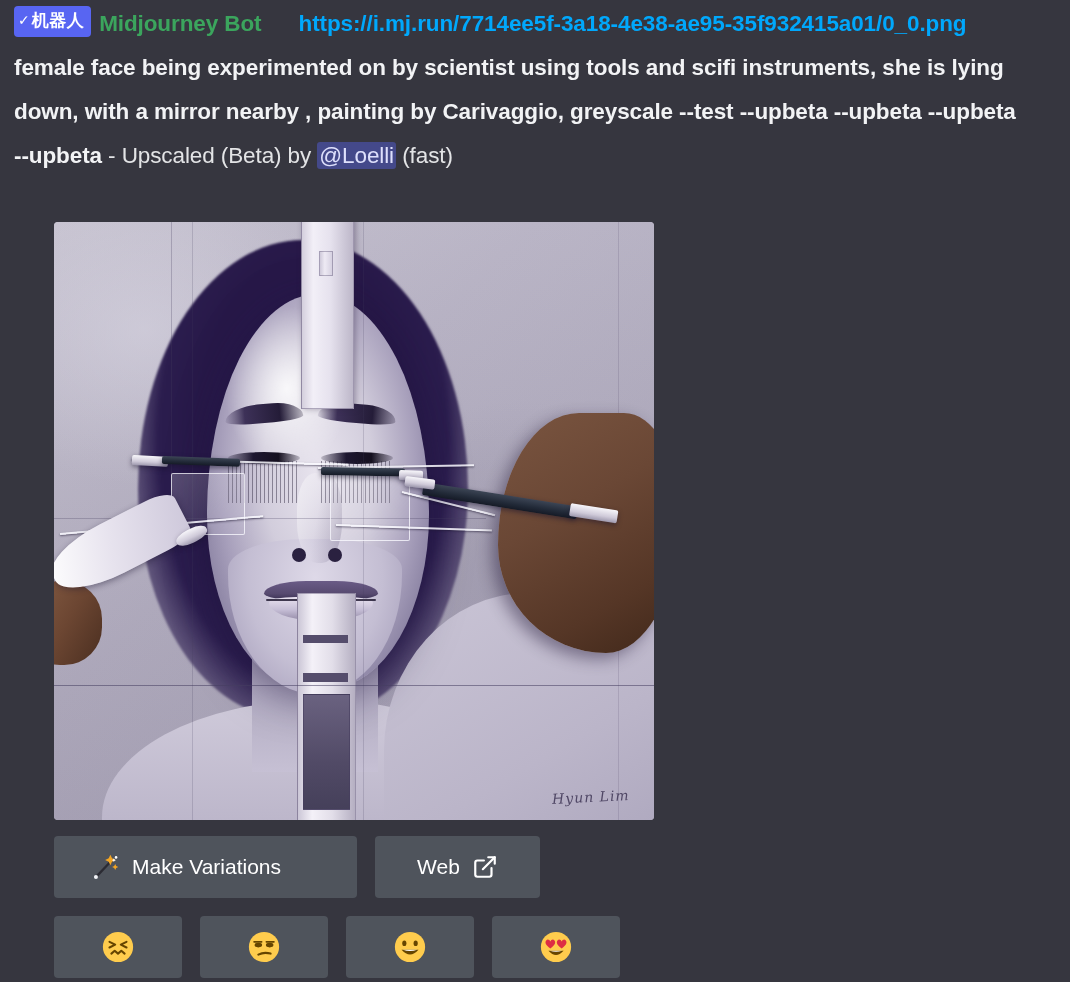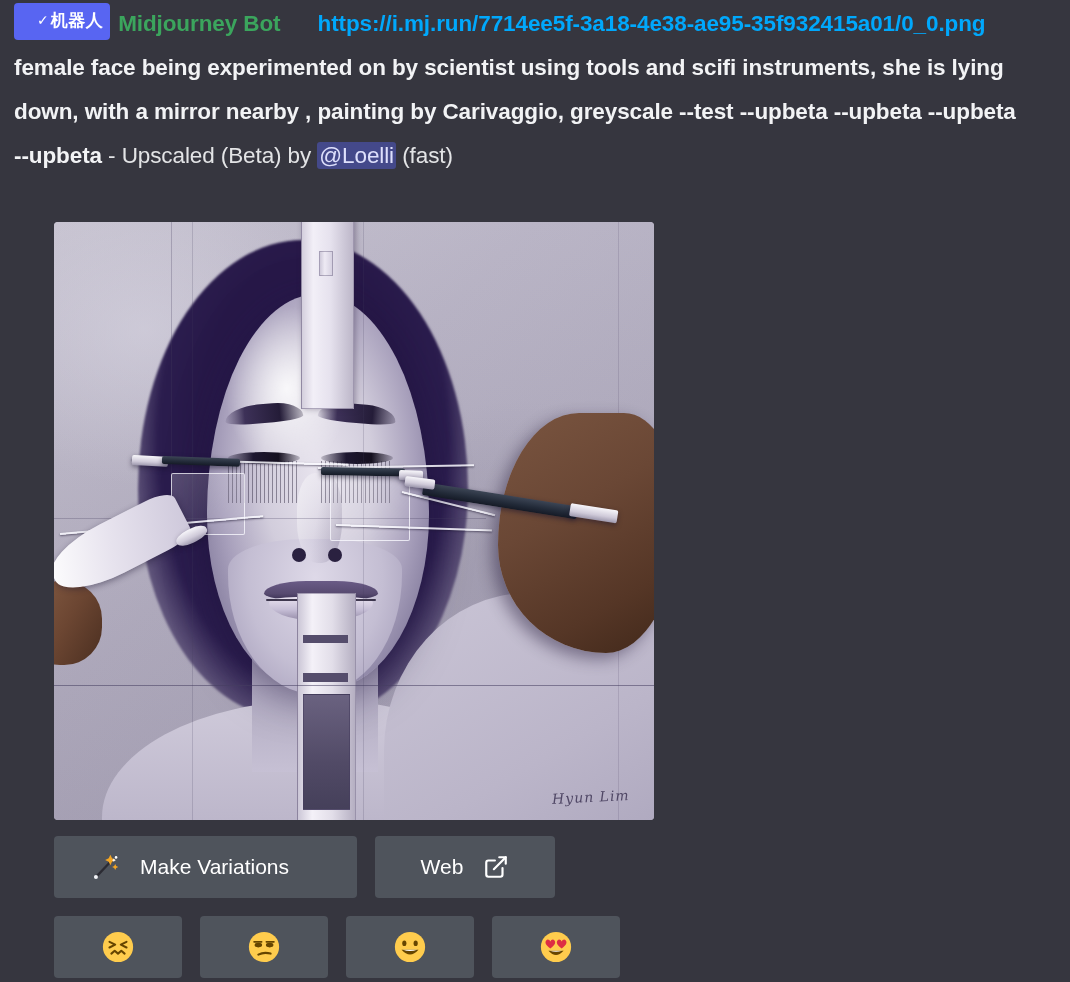--- a/index.html
+++ b/index.html
@@ -38,22 +38,22 @@
     padding-top: 2px;
   }
 
   .bot-tag {
     display: inline-block;
     background: #5865f2;
     color: #ffffff;
     font-size: 16px;
     font-weight: 600;
     border-radius: 4px;
-    padding: 1px 7px 3px 23px;
-    line-height: 32px;
+    padding: 1px 7px 3px 4px;
+    line-height: 26px;
     vertical-align: 5px;
     margin-right: 8px;
     white-space: nowrap;
   }
   .bot-tag .check {
     font-size: 14px;
     margin-right: 2px;
     display: inline-block;
     vertical-align: 1px;
   }
@@ -413,27 +413,27 @@
     border: none;
     border-radius: 4px;
     color: #ffffff;
     font-family: "Liberation Sans", sans-serif;
     font-size: 21px;
     font-weight: 500;
     height: 62px;
     display: flex;
     align-items: center;
     justify-content: center;
-    gap: 20px;
+    gap: 12px;
     padding: 0 22px;
     cursor: pointer;
     box-sizing: border-box;
   }
   .action-btn.make-variations { width: 303px; justify-content: flex-start; padding-left: 38px; }
-  .action-btn.web { width: 180px; }
+  .action-btn.web { width: 165px; }
 
   .wand-icon { width: 28px; height: 28px; flex: none; }
   .ext-icon  { width: 26px; height: 26px; flex: none; }
 
   .reaction-btn {
     background: #4f545c;
     border: none;
     border-radius: 4px;
     width: 128px;
     height: 62px;

